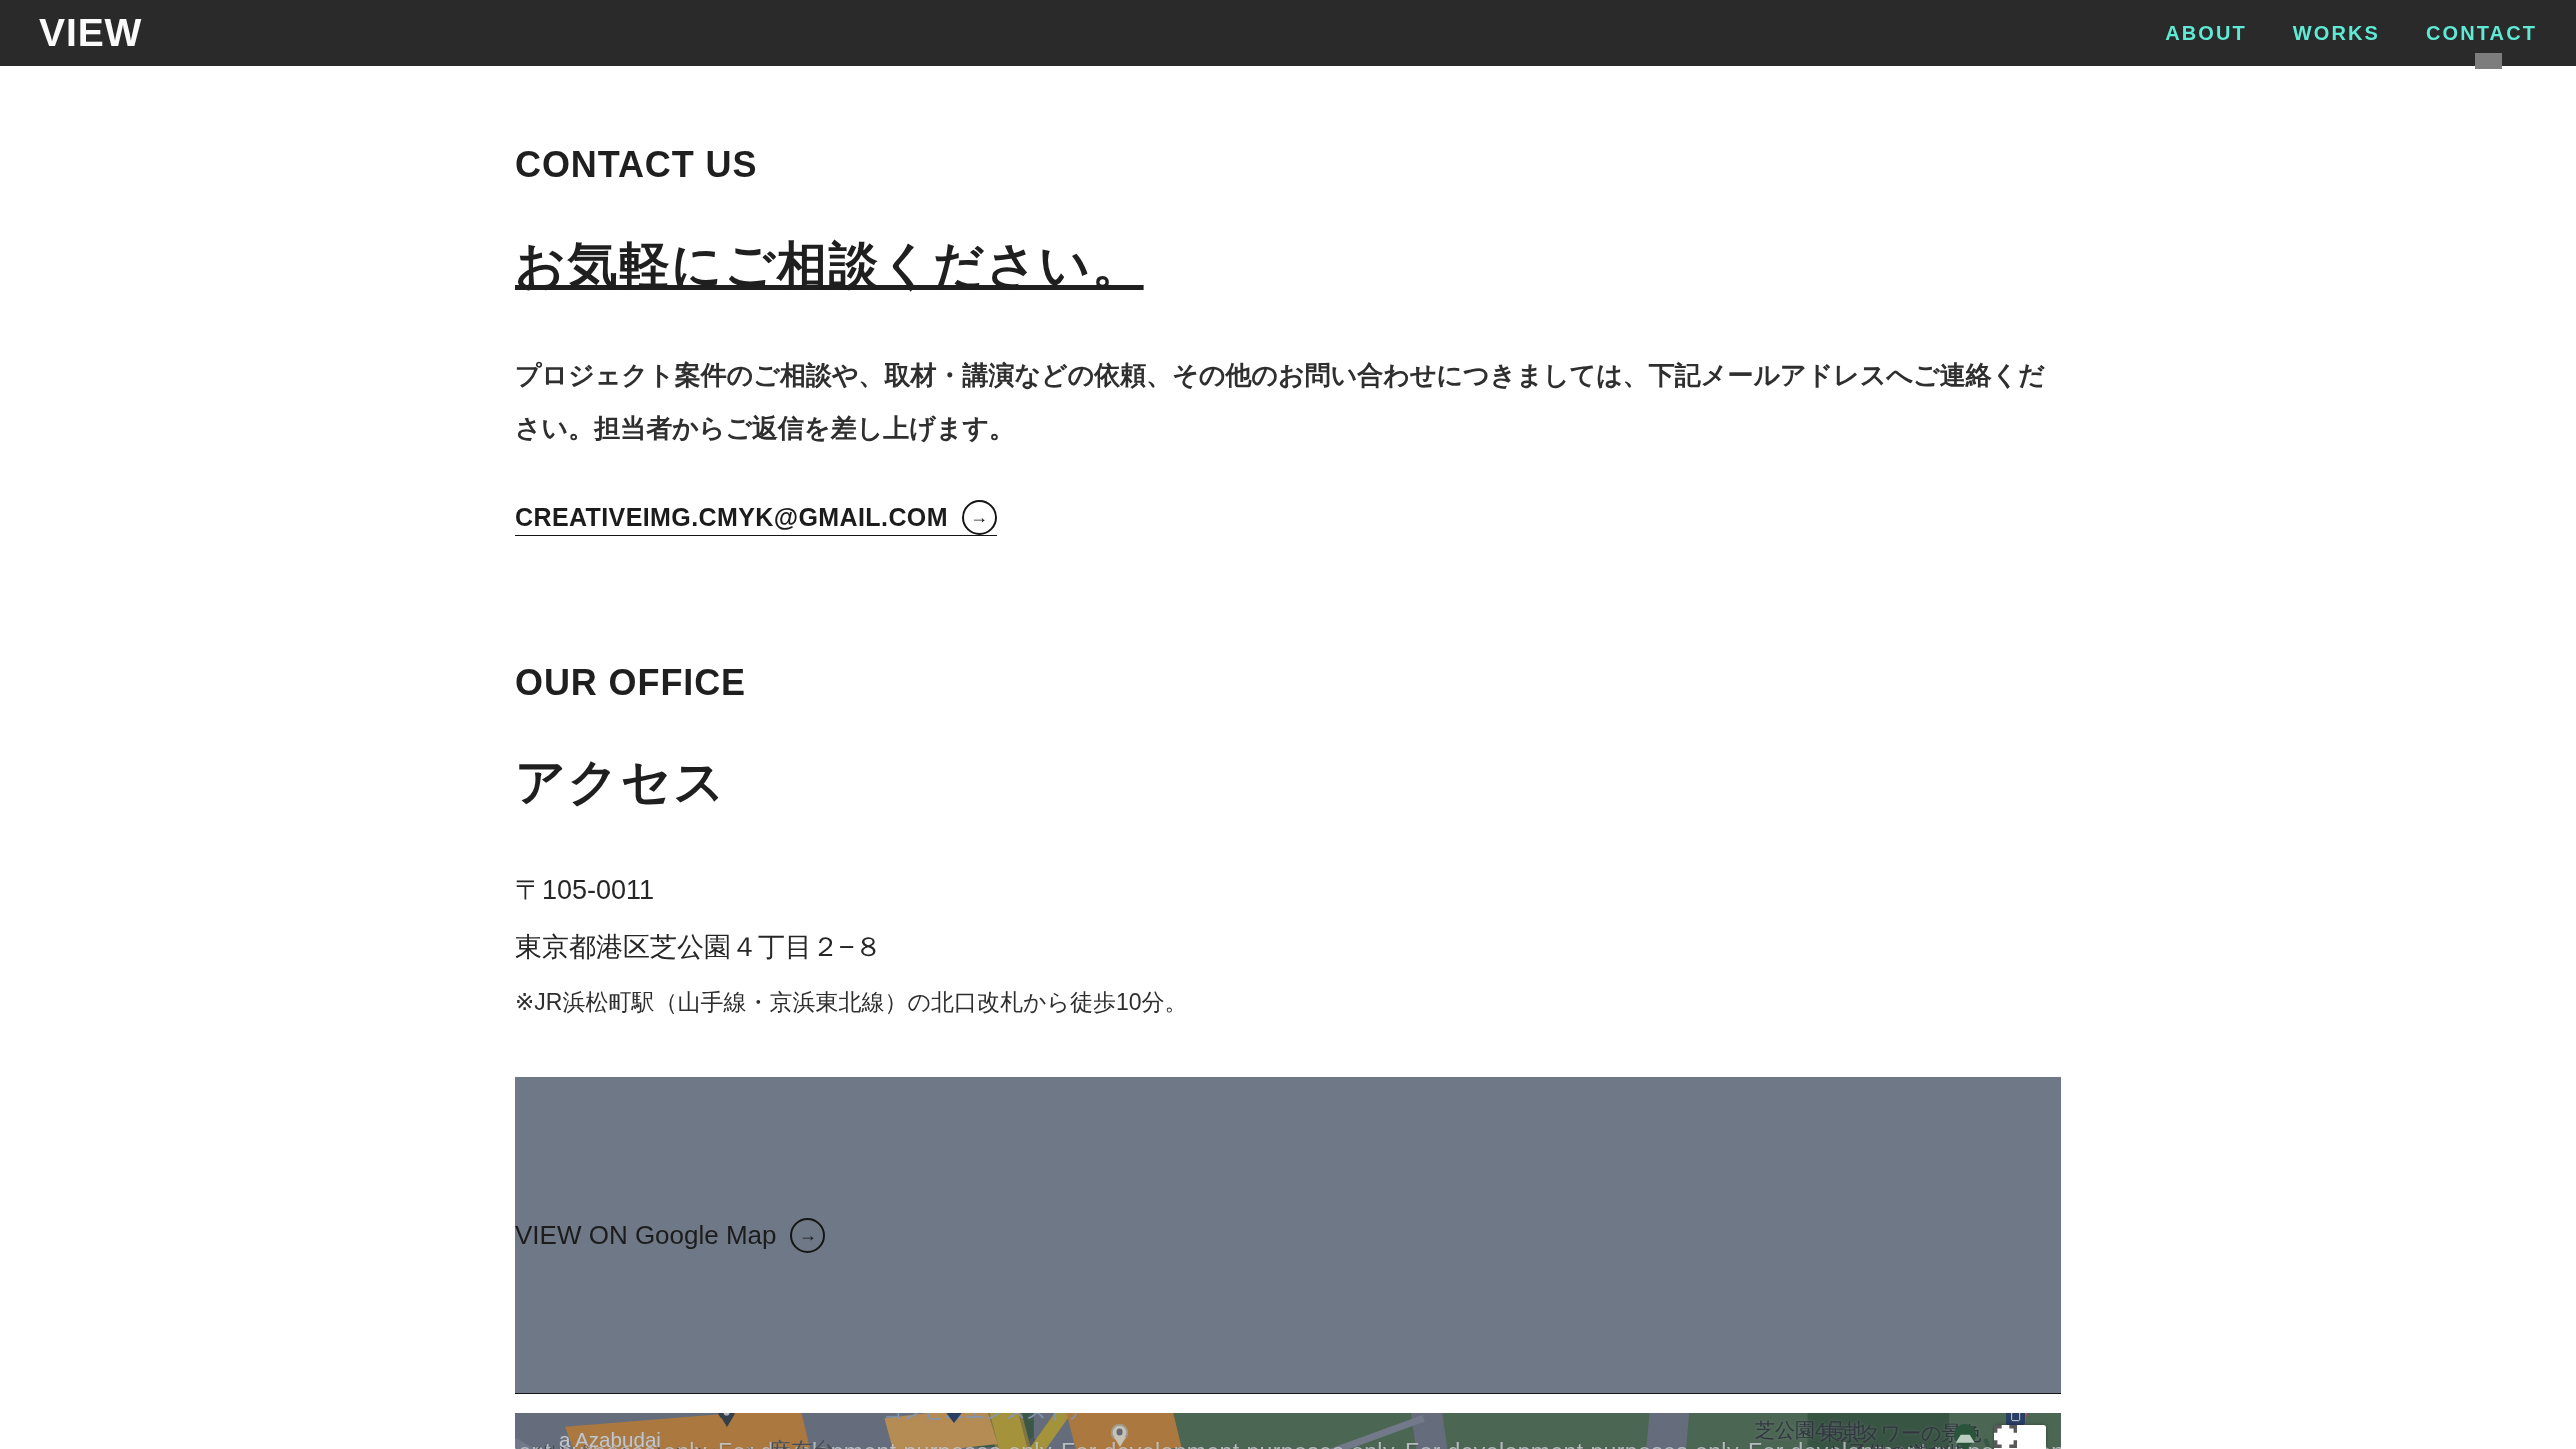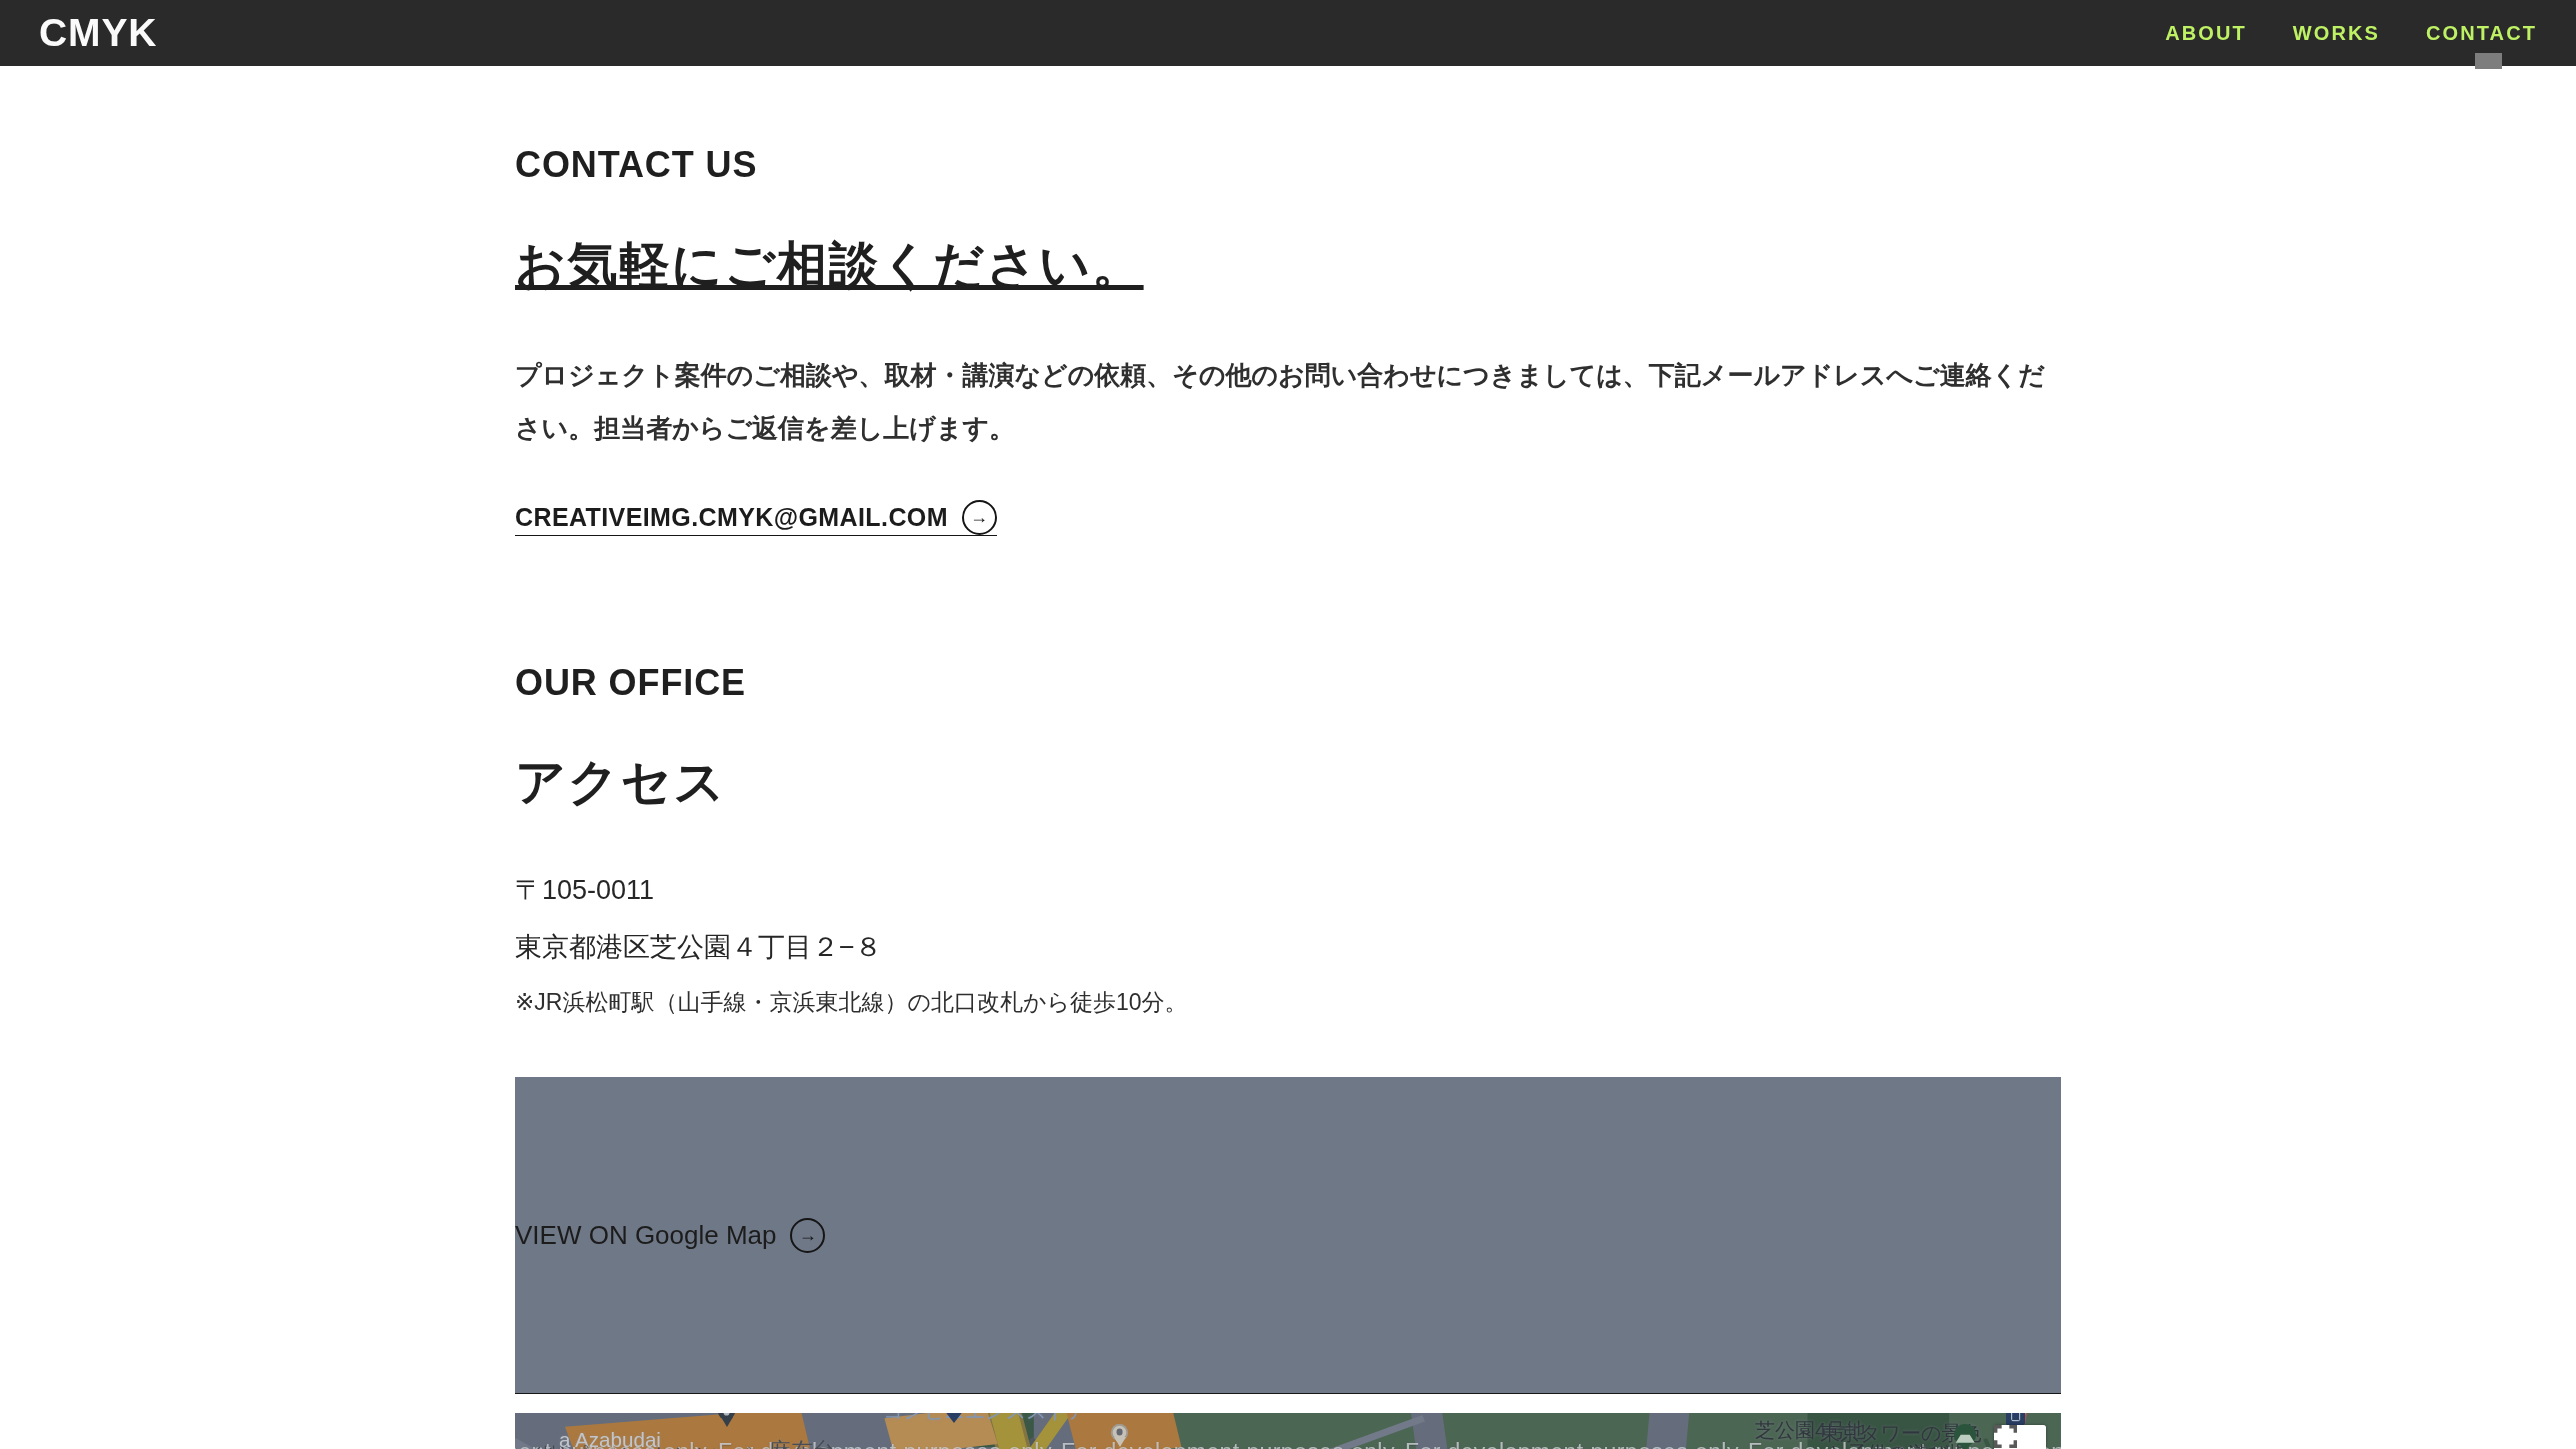--- a/index.html
+++ b/index.html
@@ -8,21 +8,21 @@
     font-family:"Liberation Sans","DejaVu Sans",sans-serif;color:#2b2b2b;
     position:relative;
   }
   
   .header{
     height:66px;background:#2a2a2a;display:flex;align-items:center;
     justify-content:space-between;padding:0 39px;box-sizing:border-box;
   }
   .logo{color:#fafafa;font-size:39px;font-weight:bold;letter-spacing:0.9px;}
   .nav{display:flex;gap:46px;}
-  .nav a{color:#bef264;text-decoration:none;font-size:20px;font-weight:bold;letter-spacing:2.1px;}
+  .nav a{color:#5eead4;text-decoration:none;font-size:20px;font-weight:bold;letter-spacing:2.1px;}
   .header-artifact{position:absolute;left:2475px;top:53px;width:27px;height:15.5px;background:#7d7d7d;z-index:20;}
   
   .container{width:1546px;margin:0 auto;}
   .eyebrow{font-size:36px;font-weight:bold;color:#1f1f1f;letter-spacing:0.9px;line-height:1.2;margin:0;}
   .eyebrow.first{margin-top:77px;}
   .eyebrow.second{margin-top:125px;}
   h1.big{font-size:50px;font-weight:bold;color:#1f1f1f;letter-spacing:1.7px;line-height:1.25;margin:48px 0 0 0;text-decoration:underline;}
   h2.big{font-size:50px;font-weight:bold;color:#1f1f1f;letter-spacing:1.7px;line-height:1.25;margin:47px 0 0 0;}
   p.lead{font-size:26px;line-height:53px;color:#2f2f2f;margin:52px 0 0 0;font-weight:bold;}
   .link-underline{
@@ -77,21 +77,21 @@
   .pin.tri::before,.pin.tri::after{display:none;}
   
   .fs-btn{position:absolute;left:1479px;top:12px;width:52px;height:52px;background:#ffffff;
        border-radius:2.6px;box-shadow:0 0.9px 3.4px rgba(0,0,0,.4);z-index:4;
        display:flex;align-items:center;justify-content:center;cursor:pointer;}
 </style>
 </head>
 <body>
 
 <header class="header">
-  <div class="logo">CMYK</div>
+  <div class="logo">VIEW</div>
   <nav class="nav">
     <a href="#">ABOUT</a>
     <a href="#">WORKS</a>
     <a href="#">CONTACT</a>
   </nav>
 </header>
 <div class="header-artifact"></div>
 
 <main class="container">
 

